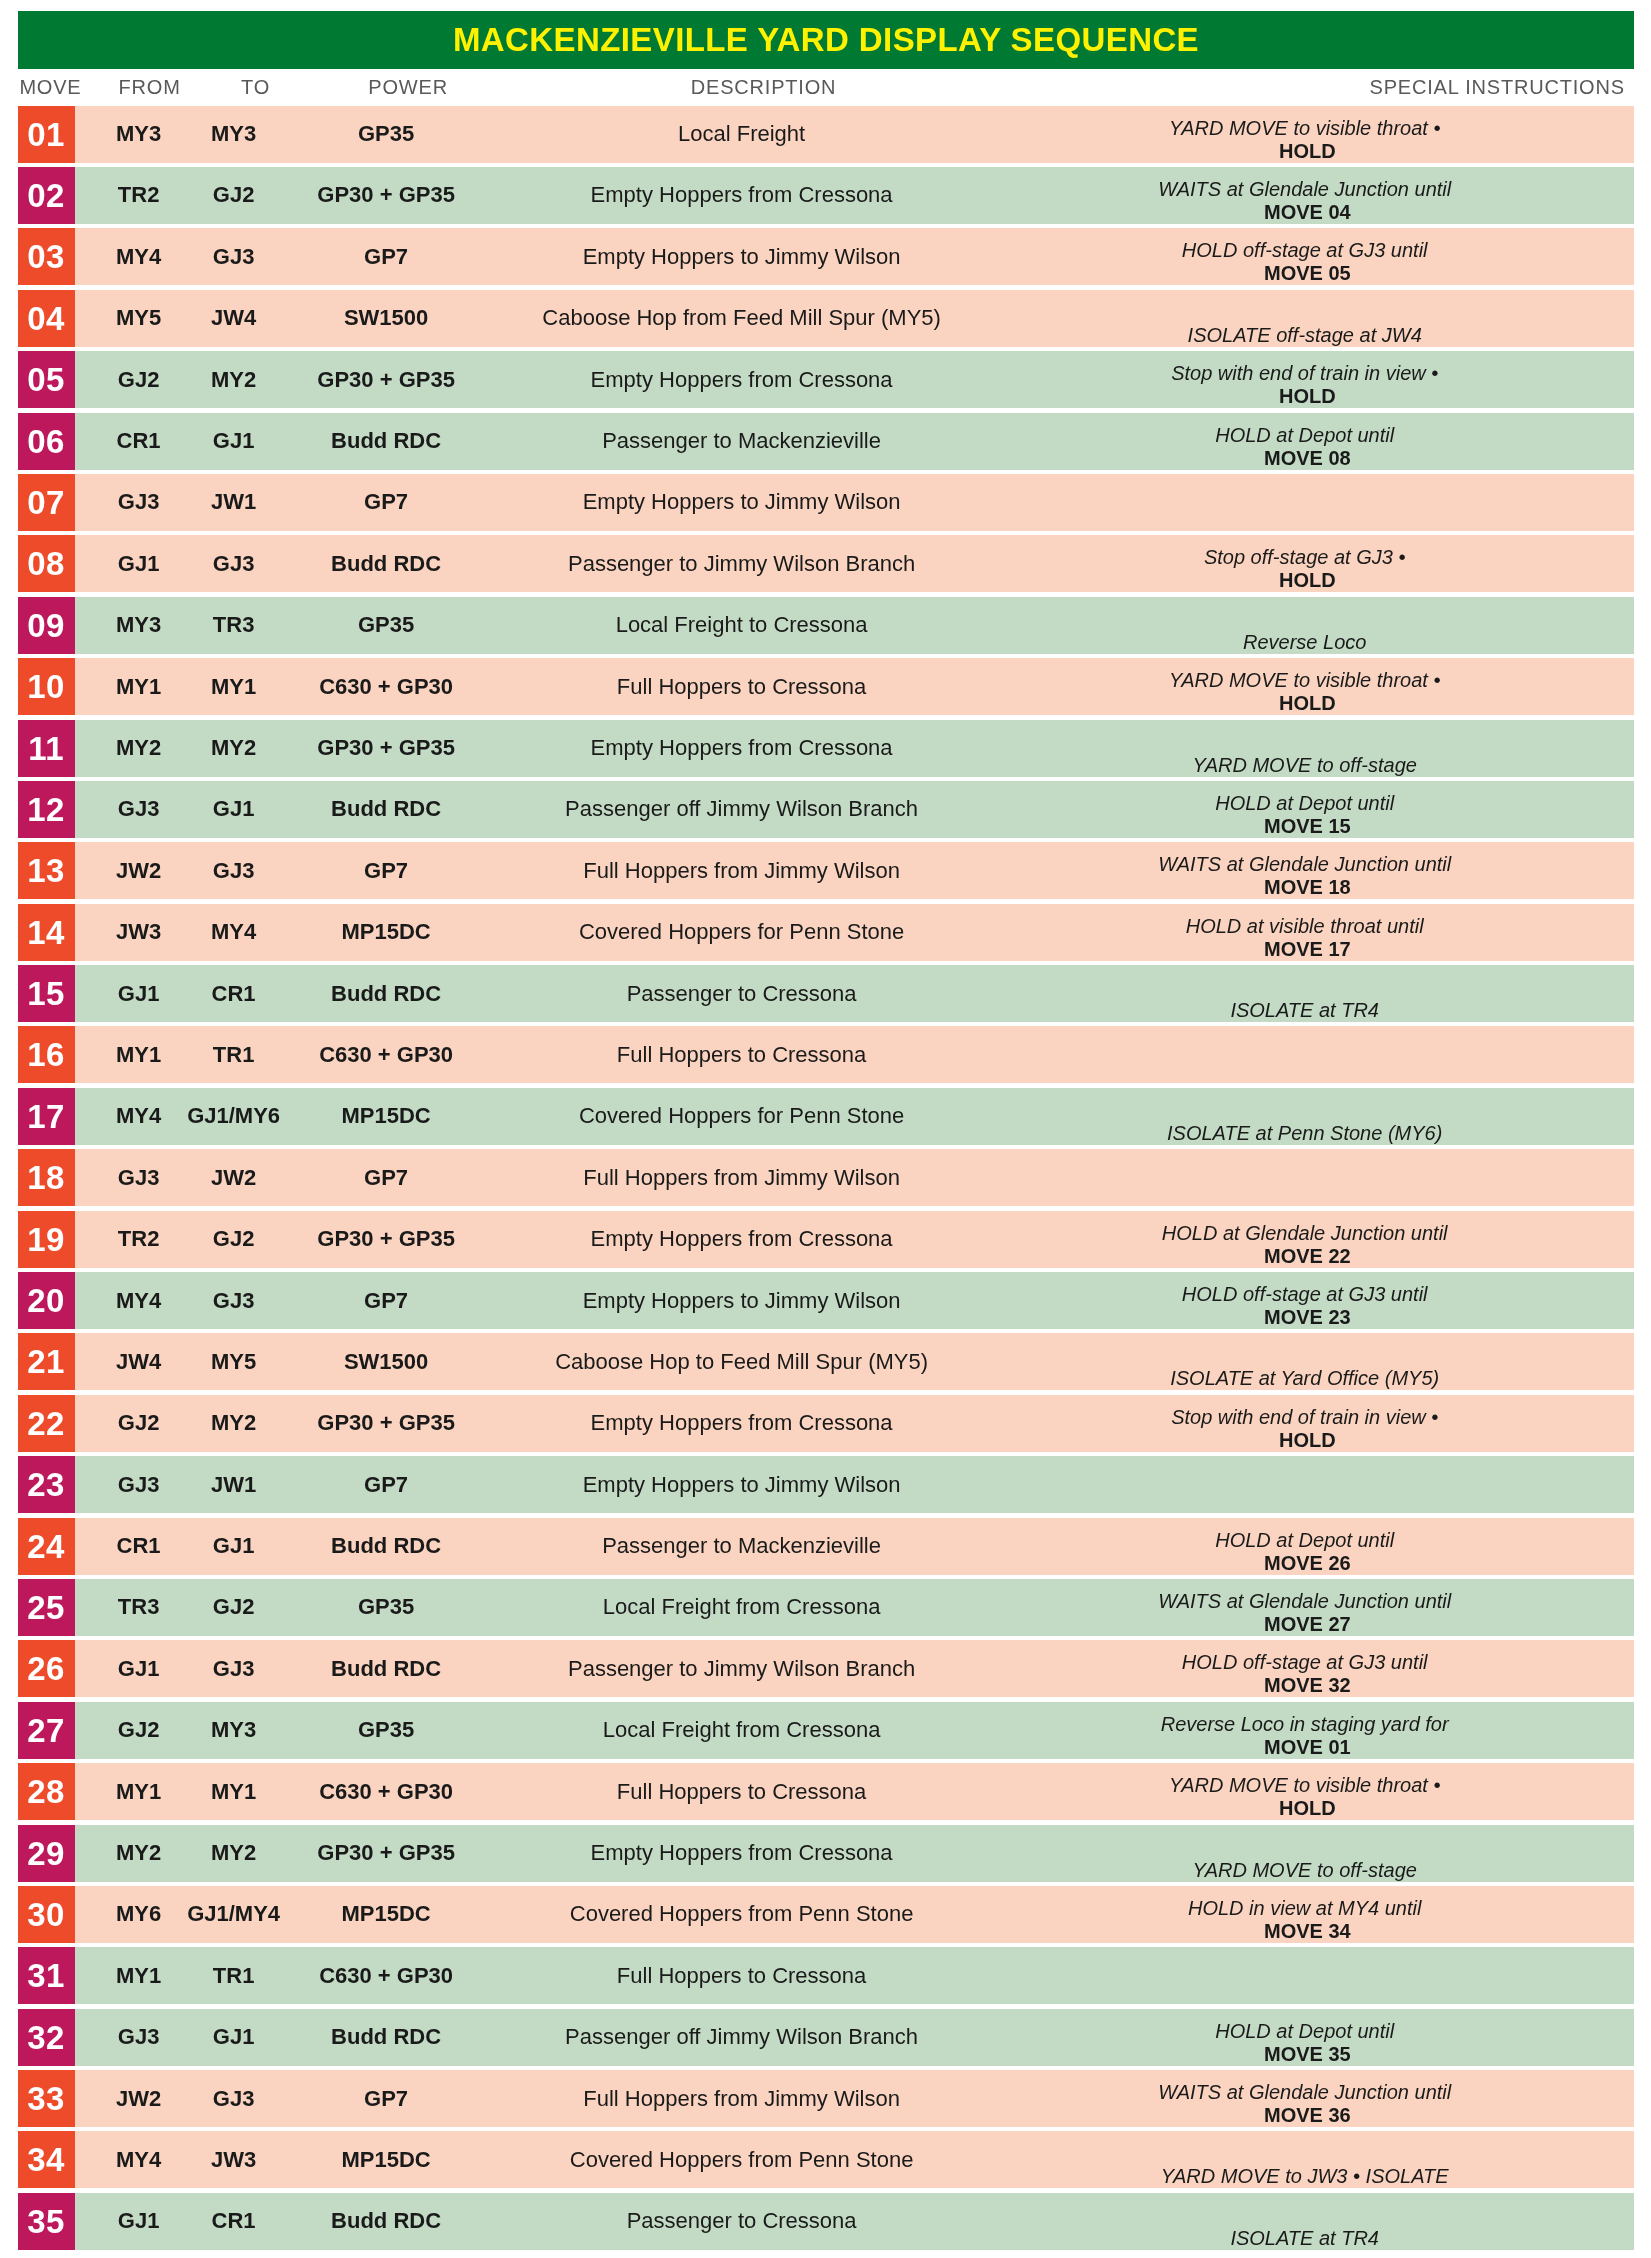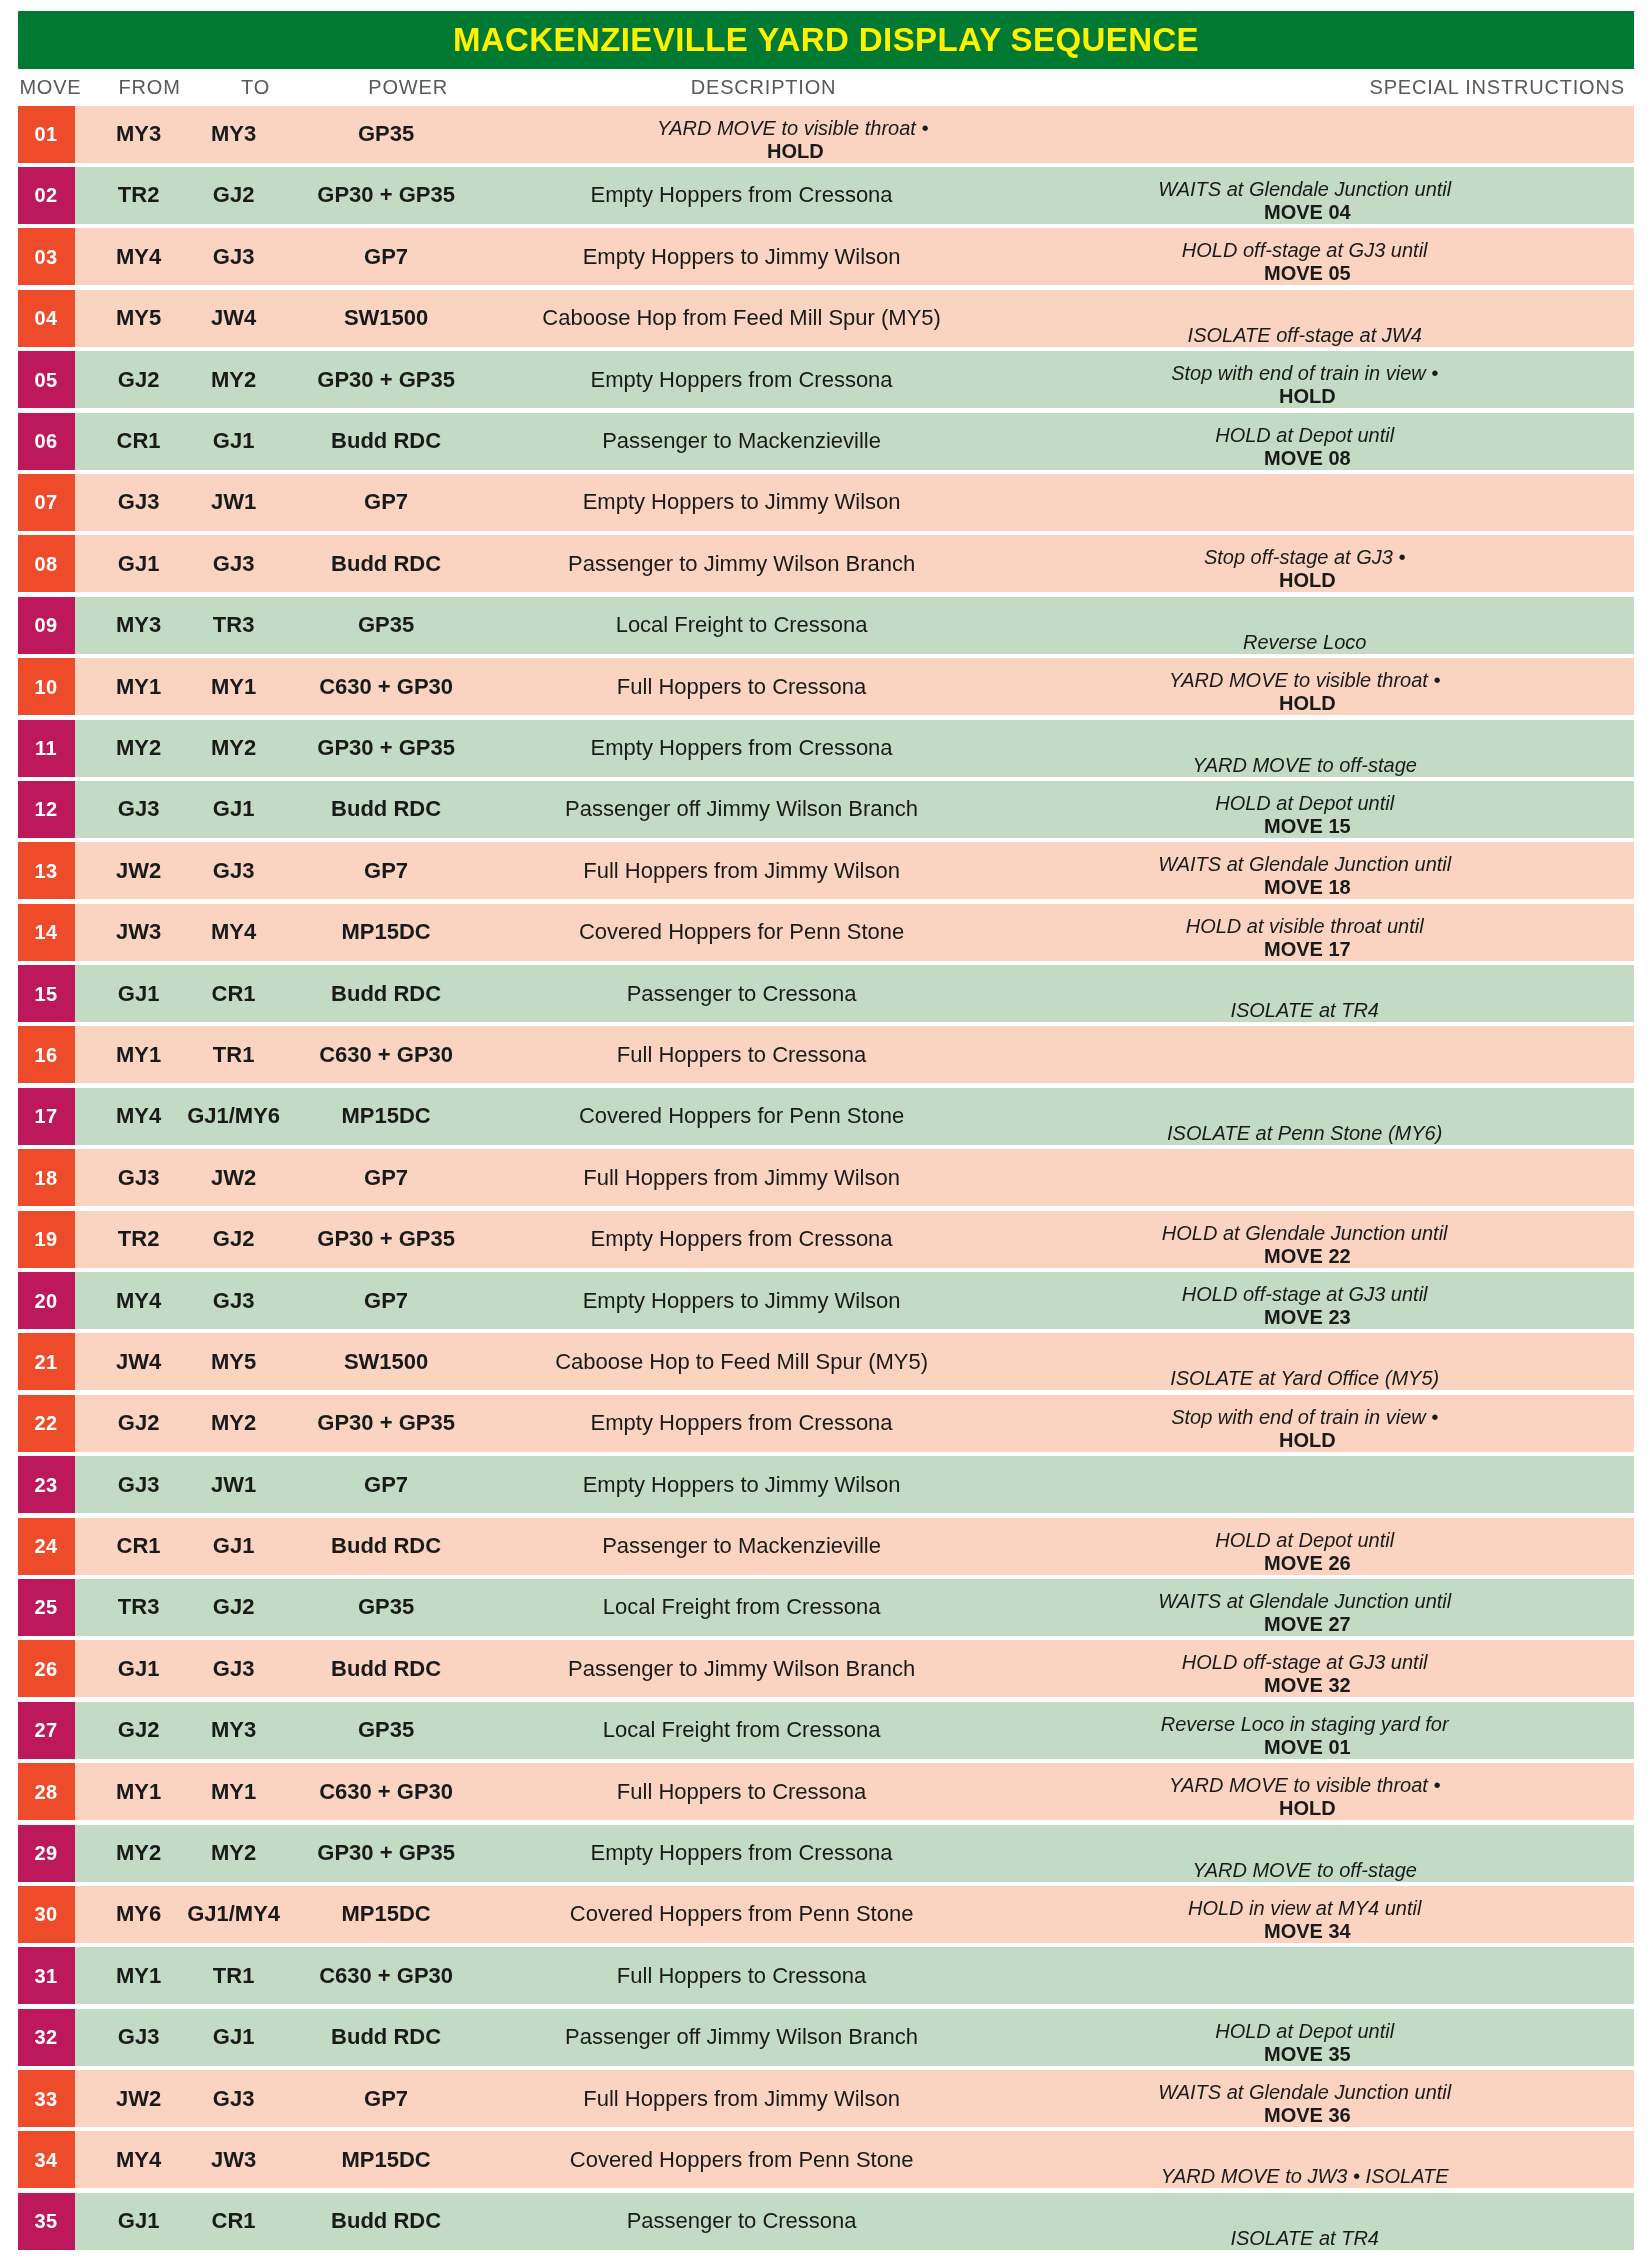--- a/index.html
+++ b/index.html
@@ -83,21 +83,21 @@
   .row-bg-green { background: #C3DBC5; }
 
   .badge {
     width: 57px;
     min-width: 57px;
     display: flex;
     align-items: center;
     justify-content: center;
     color: #ffffff;
     font-weight: bold;
-    font-size: 20px;
+    font-size: 33px;
     letter-spacing: 0.4px;
     line-height: 1;
   }
   .badge-red   { background: #EE4B2B; }
   .badge-green { background: #be185d; }
 
   .cells {
     display: flex;
     align-items: center;
     flex: 1 1 auto;
@@ -148,20 +148,21 @@
   </div>
 
   <div class="rows" id="rows-container">
       <div class="row-wrap">
         <div class="row row-bg-pink">
           <div class="badge badge-red">01</div>
           <div class="cells">
             <div class="cell c-from">MY3</div>
             <div class="cell c-to">MY3</div>
             <div class="cell c-power">GP35</div>
+            <div class="cell c-desc">Local Freight</div>
             <div class="cell c-inst">
               <span>YARD MOVE to visible throat • </span>
               <span class="bold-tail">HOLD</span>
             </div>
           </div>
         </div>
       </div>
       <div class="row-wrap">
         <div class="row row-bg-green">
           <div class="badge badge-green">02</div>

